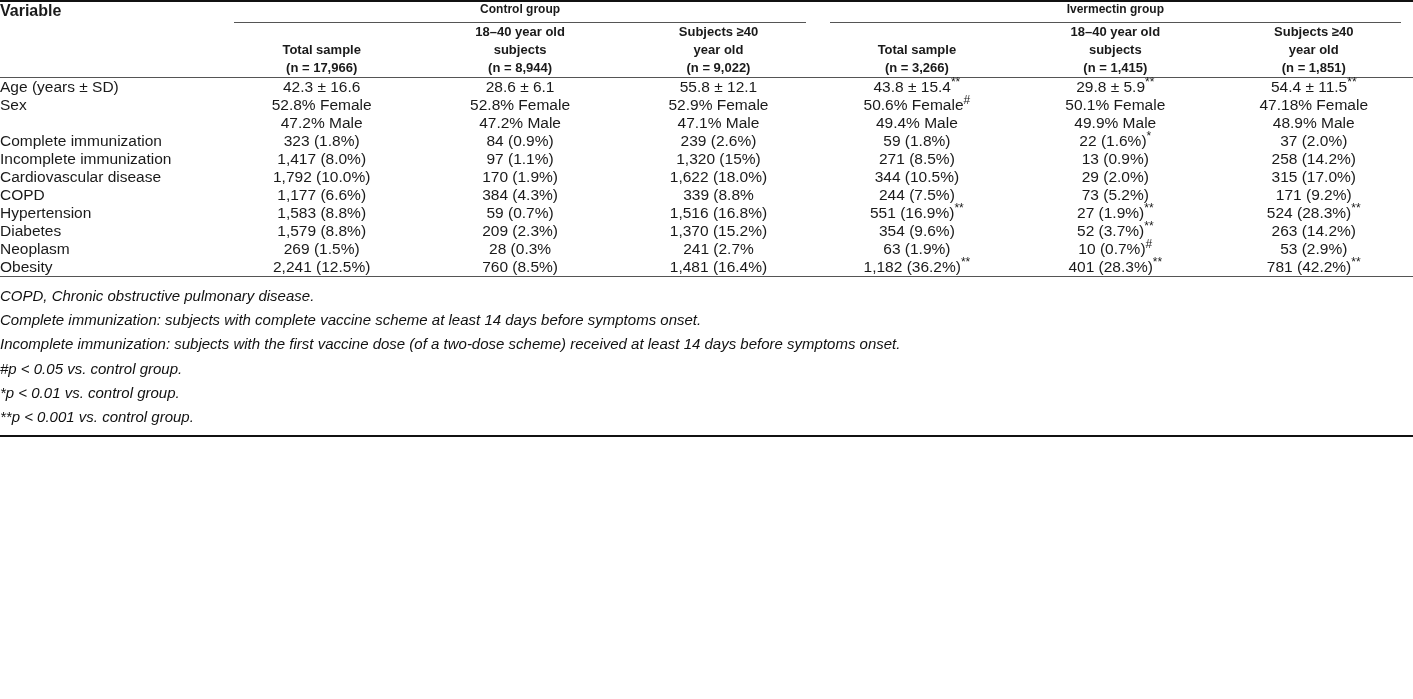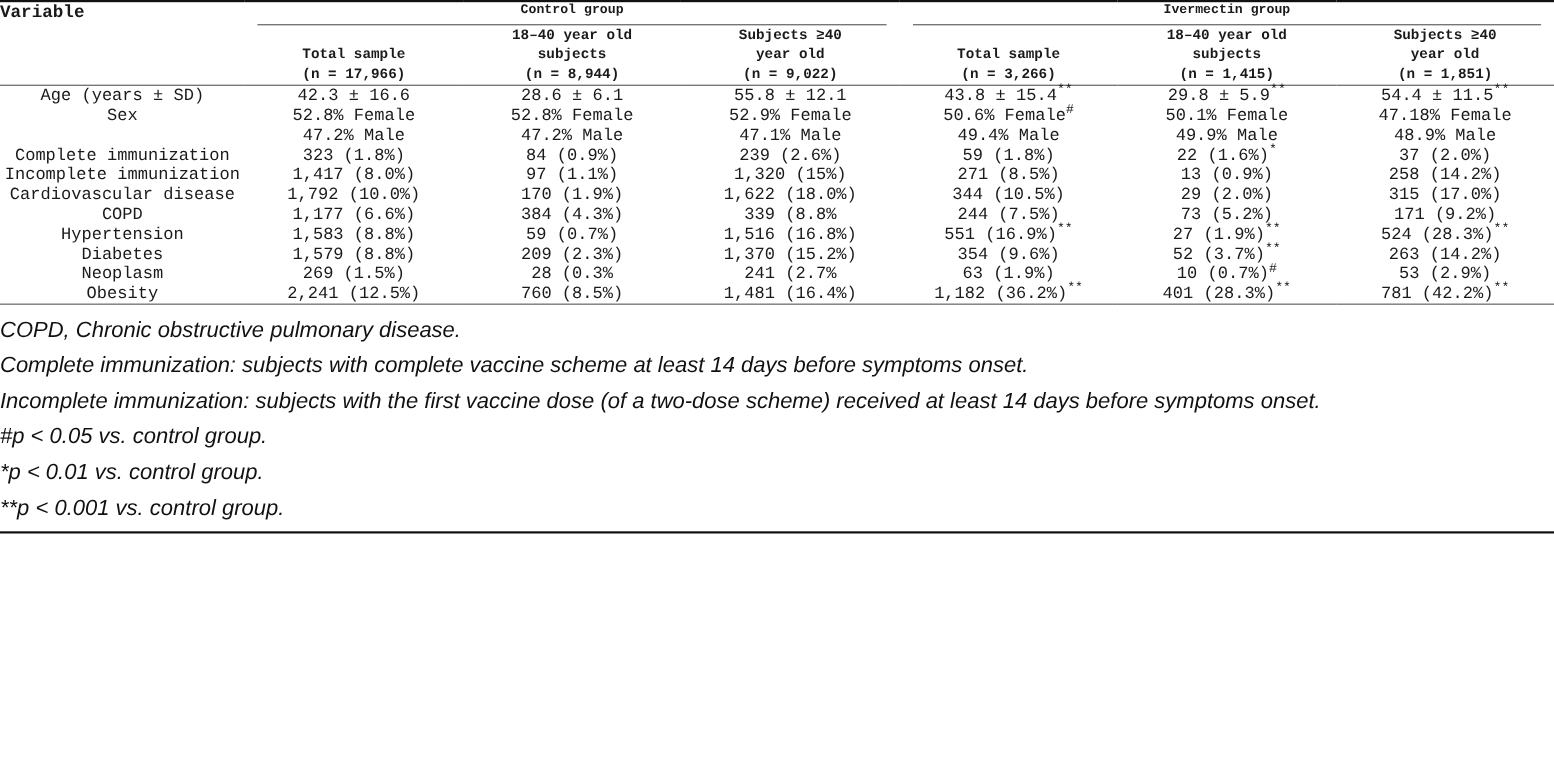--- a/index.html
+++ b/index.html
@@ -18,21 +18,20 @@
     position: relative;
     width: 1413px;
     box-sizing: border-box;
     padding: 0;
   }
   table.stats {
     border-collapse: collapse;
     width: 1413px;
     table-layout: fixed;
     font-size: 15.5px;
-    font-family: Liberation Mono, monospace;
   }
   table.stats td, table.stats th {
     padding: 0;
     vertical-align: bottom;
   }
   
   col.c-var   { width: 222px; }
   col.c-data  { width: 198px; }
 
   
@@ -97,32 +96,32 @@
   }
 
   
   tbody tr td {
     font-size: 15.5px;
     padding: 5.5px 8px 5.5px 8px;
     text-align: center;
     white-space: nowrap;
   }
   tbody tr td.varcell {
-    text-align: center;
+    text-align: left;
     padding-left: 0;
     margin-left: 28px;
   }
   sup.sig {
     font-size: 12px;
     vertical-align: super;
     line-height: 0;
   }
 
   .footnotes {
-    font-size: 20px;
+    font-size: 15px;
     font-style: italic;
     line-height: 1.62;
     padding-top: 7px;
     color: #111;
   }
   .footnotes div {
     white-space: nowrap;
   }
   .bottom-bar {
     border-top: 2.5px solid #111;

